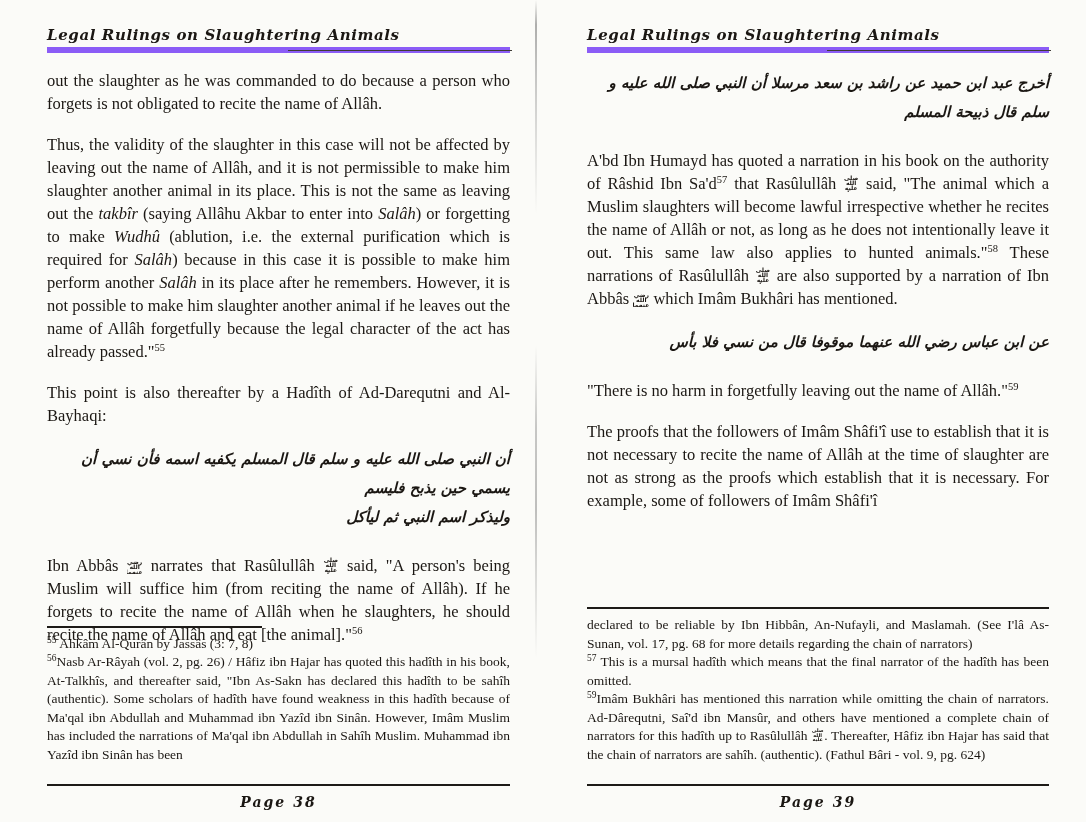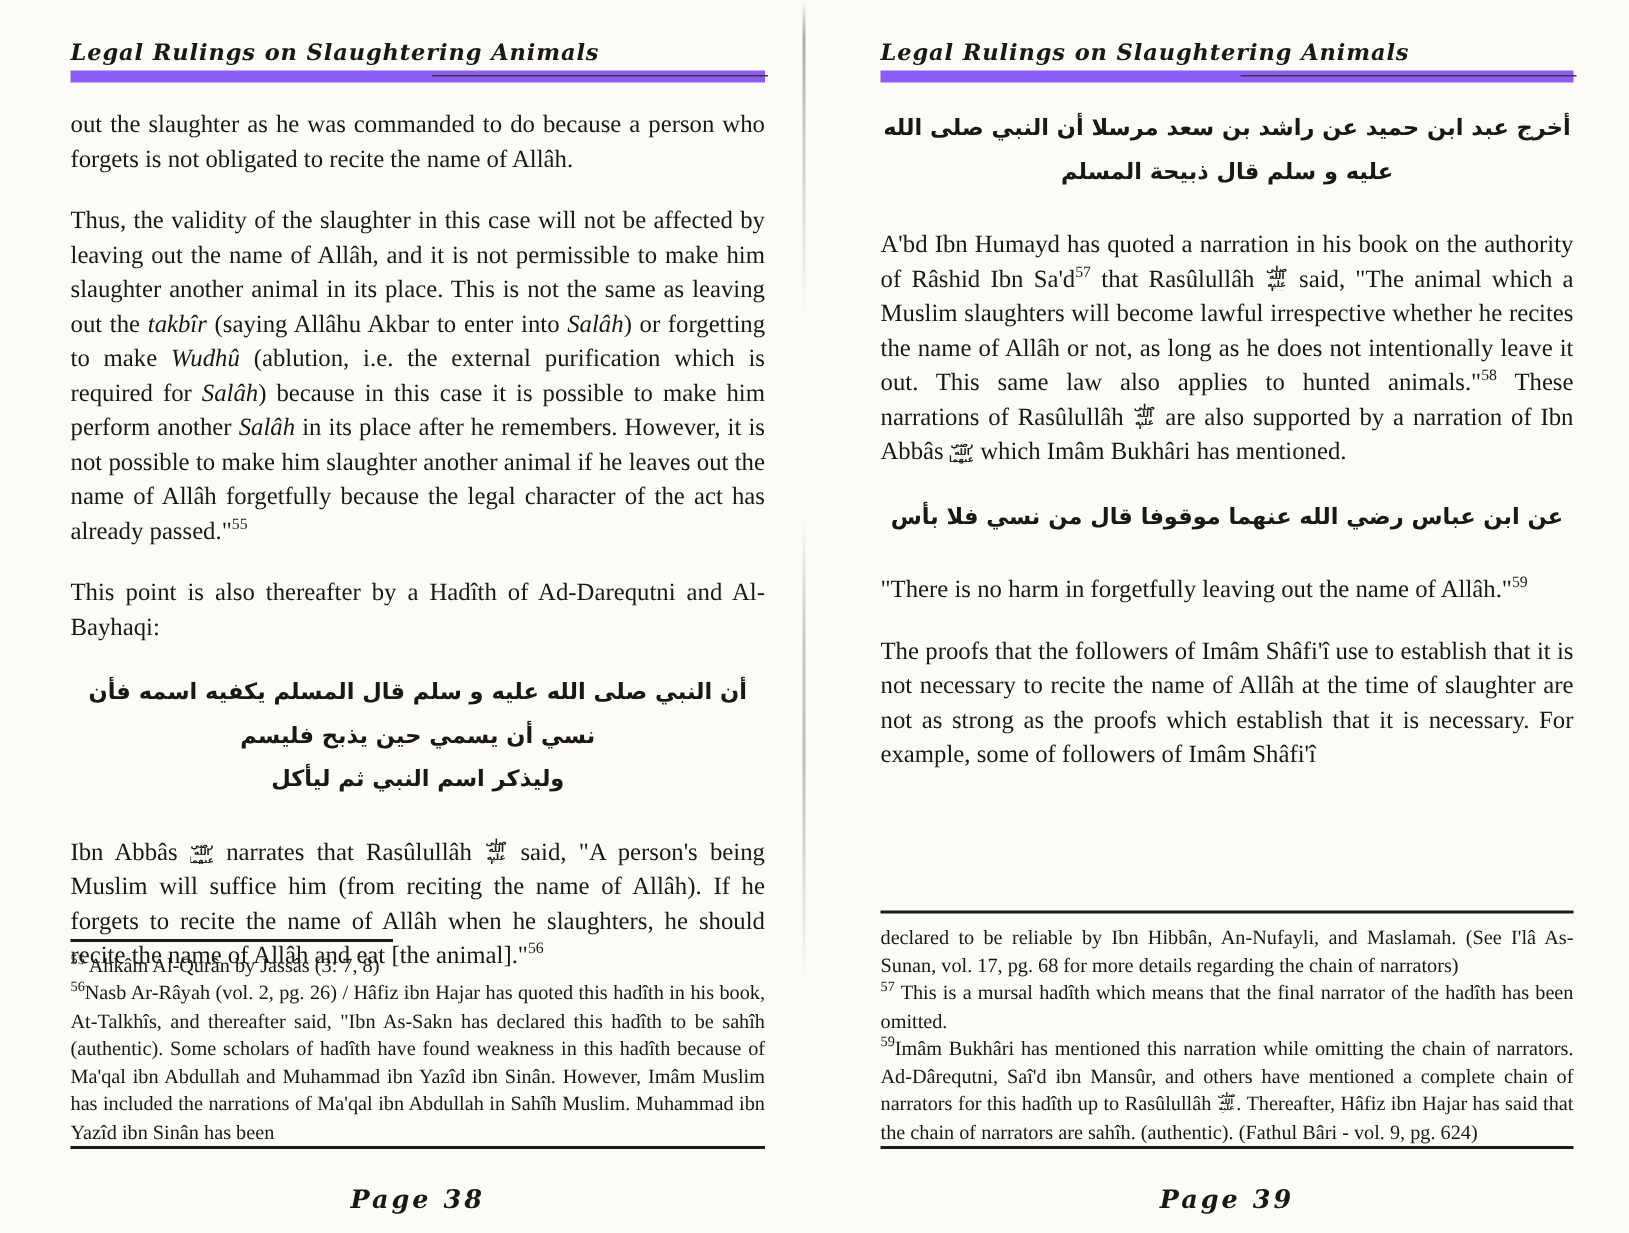--- a/index.html
+++ b/index.html
@@ -11,43 +11,44 @@
   .spread { position:relative; display:flex; width:1086px; height:822px; }
   .page { position:relative; width:543px; height:822px; box-sizing:border-box; }
   .page-left  { padding:26px 33px 0 47px; }
   .page-right { padding:26px 37px 0 44px; }
 
   .page-header {
     font-family:"DejaVu Serif", serif;
     font-style:italic; font-weight:bold;
     font-size:15px; letter-spacing:0.6px;
     padding-bottom:3px; margin-bottom:16px;
-    border-bottom:8px solid #8b5cf6;
+    border-bottom:6px solid #8b5cf6;
     position:relative; white-space:nowrap;
   }
   .page-header::after {
     content:""; position:absolute; left:52%; right:-2px; bottom:-4px;
     border-bottom:1px solid #3d3a36;
   }
 
   .para {
     font-size:16.5px; line-height:23px; margin:0 0 18px;
     text-align:justify;
   }
   .para i { font-style:italic; }
   sup {
     font-size:10.5px; line-height:0; vertical-align:super;
     letter-spacing:0;
   }
 
   .arabic {
-    direction:rtl; text-align:center;
+    direction:rtl; 
     font-family:"DejaVu Sans", sans-serif;
     font-size:15px; font-weight:bold; line-height:29px;
     margin:2px 0 22px;
+    font-style:italic;
   }
   .arabic-line { white-space:normal; }
 
   .hon {
     display:inline-block; direction:rtl;
     font-family:"DejaVu Sans", sans-serif;
     font-size:6px; line-height:5px; font-weight:bold;
     width:16px; max-height:17px; overflow:hidden;
     text-align:center; vertical-align:-3px;
   }
@@ -64,22 +65,22 @@
   .footnote sup { font-size:9.5px; }
   .footnote .hon { width:13px; max-height:14px; font-size:5px; line-height:4.5px; vertical-align:-2px; }
 
   .page-footer { position:absolute; bottom:12px; text-align:center; }
   .page-left  .page-footer { left:47px; right:33px; }
   .page-right .page-footer { left:44px; right:37px; }
   .footer-rule { border-top:2px solid #1d1a17; }
   .page-number {
     font-family:"DejaVu Serif", serif;
     font-style:italic; font-weight:bold;
-    font-size:17px; letter-spacing:2px;
-    padding-top:24px;
+    font-size:14px; letter-spacing:2px;
+    padding-top:8px;
   }
 
   .gutter {
     position:absolute; left:535px; top:0; width:2px; height:822px;
     background:linear-gradient(to bottom,
       rgba(120,120,120,0) 0%, rgba(110,110,110,.55) 3%, rgba(130,130,130,.45) 9%,
       rgba(150,150,150,0) 26%, rgba(150,150,150,0) 42%,
       rgba(120,120,120,.4) 52%, rgba(130,130,130,.5) 62%,
       rgba(150,150,150,0) 80%, rgba(150,150,150,0) 100%);
   }

